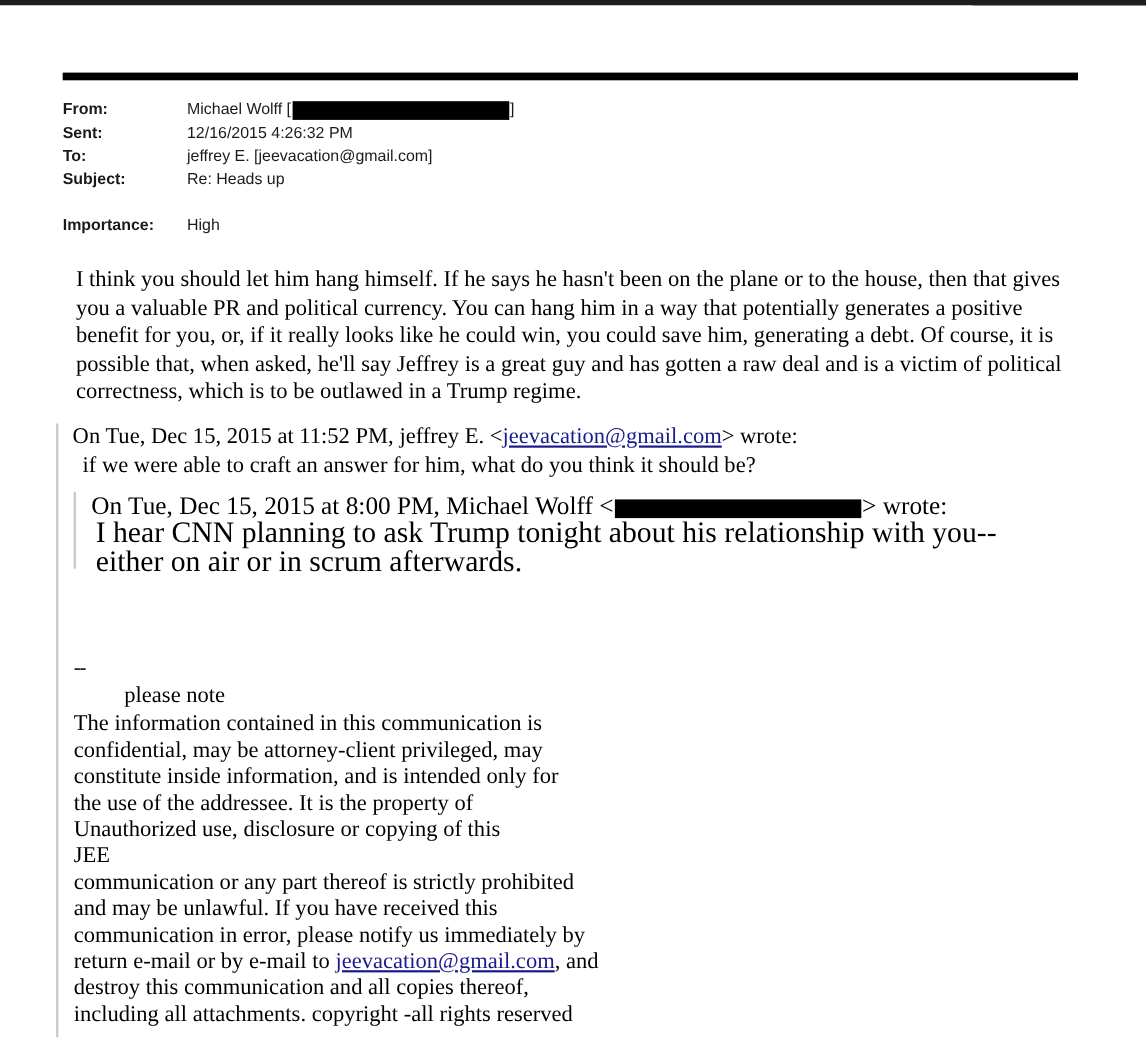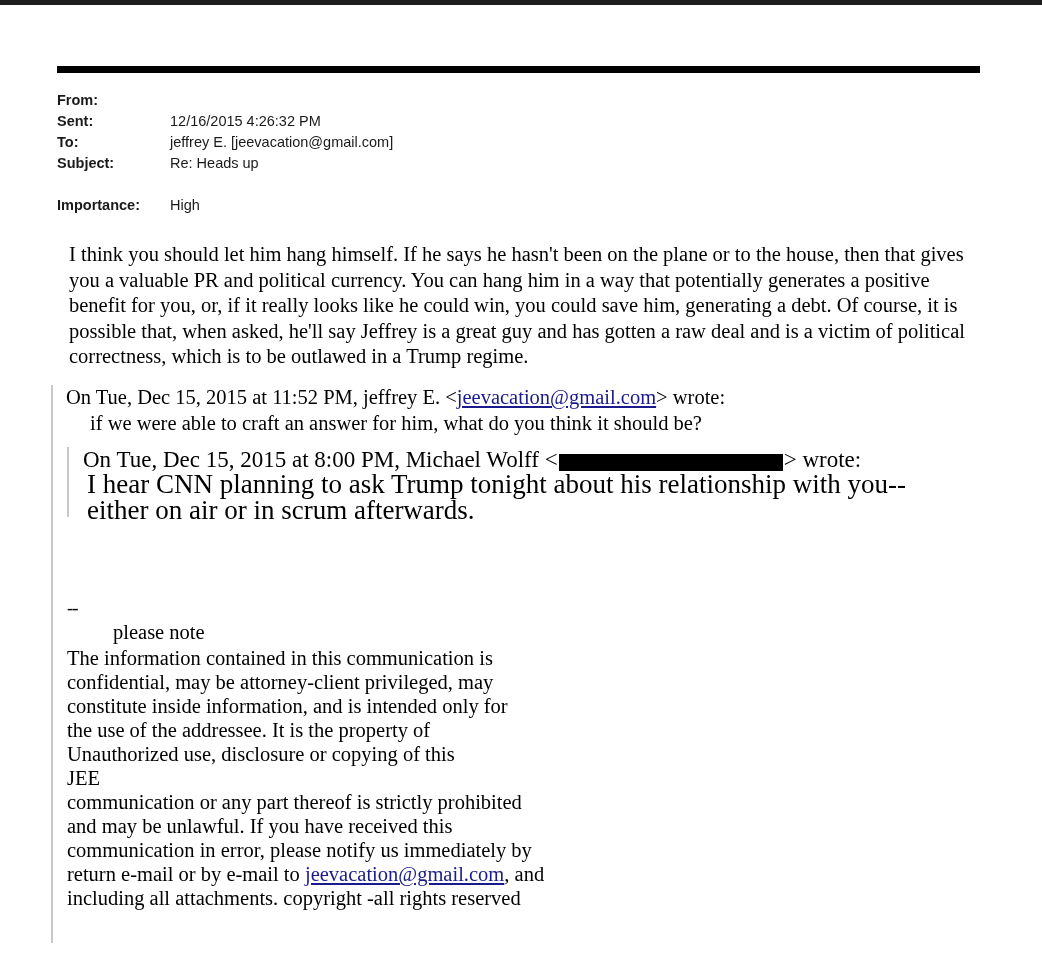--- a/index.html
+++ b/index.html
@@ -136,21 +136,21 @@
 
   .quote-l1 {
     position: absolute;
     left: 15px;
     top: 0px;
     width: 900px;
     font-size: 20.5px;
     line-height: 25.5px;
   }
   .quote-l1-reply {
-    margin-left: 24px;
+    margin-left: 9px;
   }
 
   .quote-l2 {
     position: absolute;
     left: 32px;
     top: 62px;
     width: 900px;
     font-size: 23px;
     line-height: 25.5px;
     white-space: nowrap;
@@ -196,20 +196,25 @@
 <div class="page-top-edge"></div>
 
 <div class="page">
 
   <div class="header-rule"></div>
 
   <div class="email-headers">
 
     <div class="hdr-row">
       <span class="hdr-label">From:</span>
+      <span class="hdr-value">
+        <span>Michael Wolff [</span>
+          <span class="redaction redaction-from"></span>
+          <span>]</span>
+      </span>
     </div>
 
     <div class="hdr-row">
       <span class="hdr-label">Sent:</span>
       <span class="hdr-value">12/16/2015 4:26:32 PM</span>
     </div>
 
     <div class="hdr-row">
       <span class="hdr-label">To:</span>
       <span class="hdr-value">jeffrey E. [jeevacation@gmail.com]</span>
@@ -249,18 +254,19 @@
       <div class="sig-line">The information contained in this communication is</div>
       <div class="sig-line">confidential, may be attorney-client privileged, may</div>
       <div class="sig-line">constitute inside information, and is intended only for</div>
       <div class="sig-line">the use of the addressee. It is the property of</div>
       <div class="sig-line">Unauthorized use, disclosure or copying of this</div>
       <div class="sig-line">JEE</div>
       <div class="sig-line">communication or any part thereof is strictly prohibited</div>
       <div class="sig-line">and may be unlawful. If you have received this</div>
       <div class="sig-line">communication in error, please notify us immediately by</div>
       <div class="sig-line"><span>return e-mail or by e-mail to </span><span class="maillink">jeevacation@gmail.com</span><span>, and</span></div>
+      <div class="sig-line">destroy this communication and all copies thereof,</div>
       <div class="sig-line">including all attachments. copyright -all rights reserved</div>
     </div>
 
   </div>
 
 </div>
 
 </body></html>

